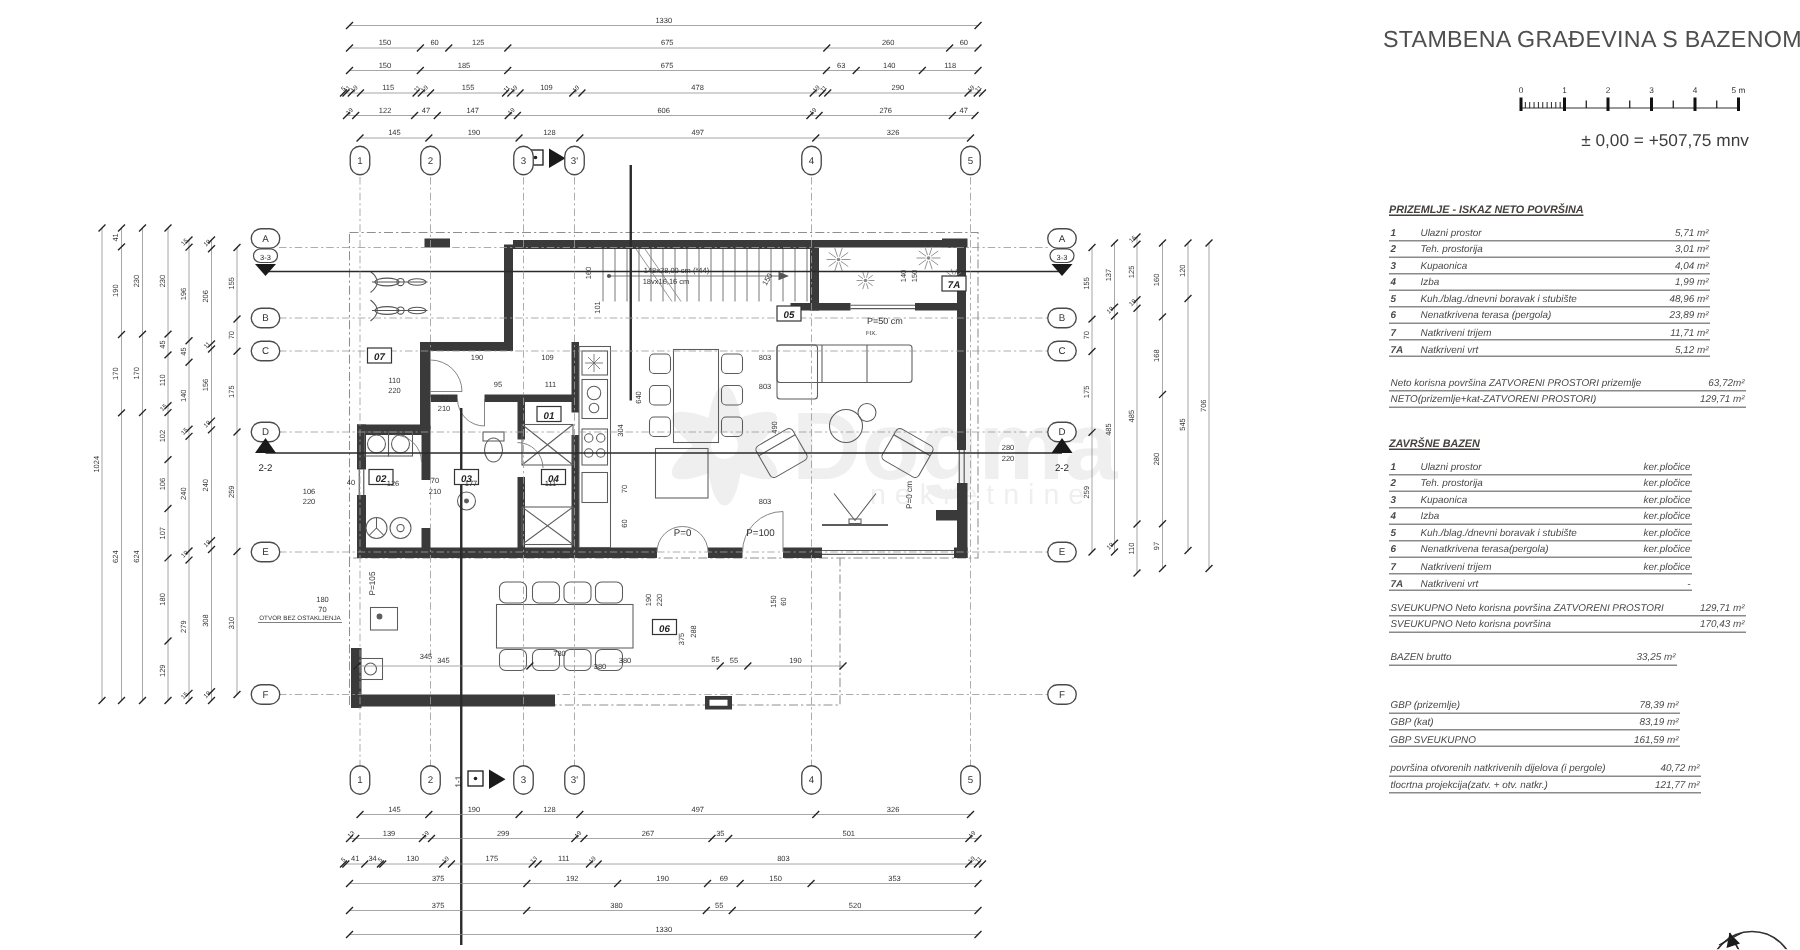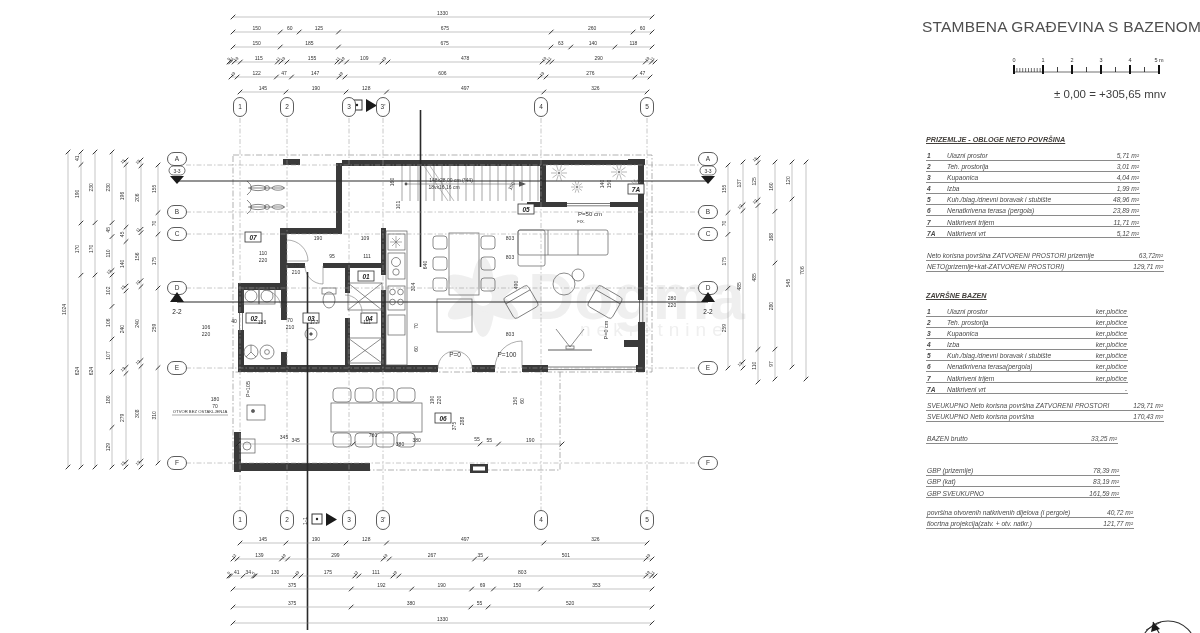--- a/index.html
+++ b/index.html
@@ -827,24 +827,24 @@
       <line x1="23.4" y1="14" x2="23.4" y2="18" stroke="#111" stroke-width="0.6"></line>
       <line x1="26.3" y1="14" x2="26.3" y2="18" stroke="#111" stroke-width="0.6"></line>
       <line x1="29.2" y1="14" x2="29.2" y2="18" stroke="#111" stroke-width="0.6"></line>
       <line x1="32.1" y1="14" x2="32.1" y2="18" stroke="#111" stroke-width="0.6"></line>
       <line x1="49.5" y1="13" x2="49.5" y2="18" stroke="#111" stroke-width="0.8"></line>
       <line x1="78.5" y1="13" x2="78.5" y2="18" stroke="#111" stroke-width="0.8"></line>
       <line x1="107.5" y1="13" x2="107.5" y2="18" stroke="#111" stroke-width="0.8"></line>
       <line x1="136.5" y1="13" x2="136.5" y2="18" stroke="#111" stroke-width="0.8"></line>
     </svg>
 
-  <div class="panel-el" id="level-note">± 0,00 = +305,65 mnv</div>
+  <div class="panel-el" id="level-note">± 0,00 = +507,75 mnv</div>
 
   <div class="tbl" style="top:135px;width:214px;">
-    <div class="tbl-title">PRIZEMLJE - OBLOGE NETO POVRŠINA</div>
+    <div class="tbl-title">PRIZEMLJE - ISKAZ NETO POVRŠINA</div>
     <div id="net-rows">
         <div class="trow">
           <span class="tno">1</span>
           <span class="tname">Ulazni prostor</span>
           <span class="tval">5,71 m²</span>
         </div>
         <div class="trow">
           <span class="tno">2</span>
           <span class="tname">Teh. prostorija</span>
           <span class="tval">3,01 m²</span>

